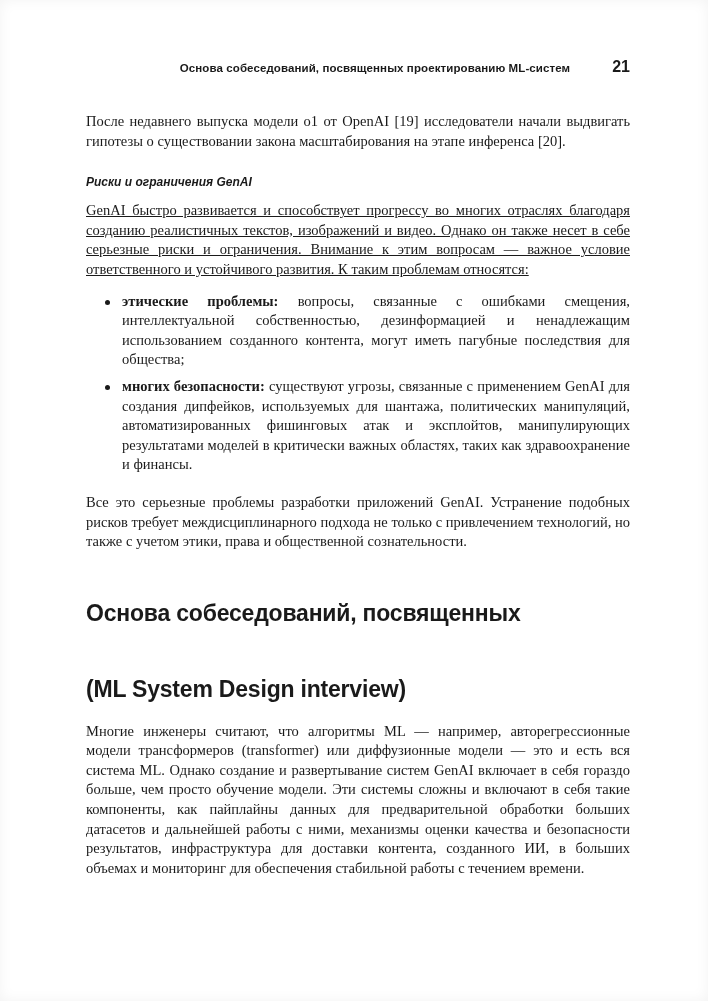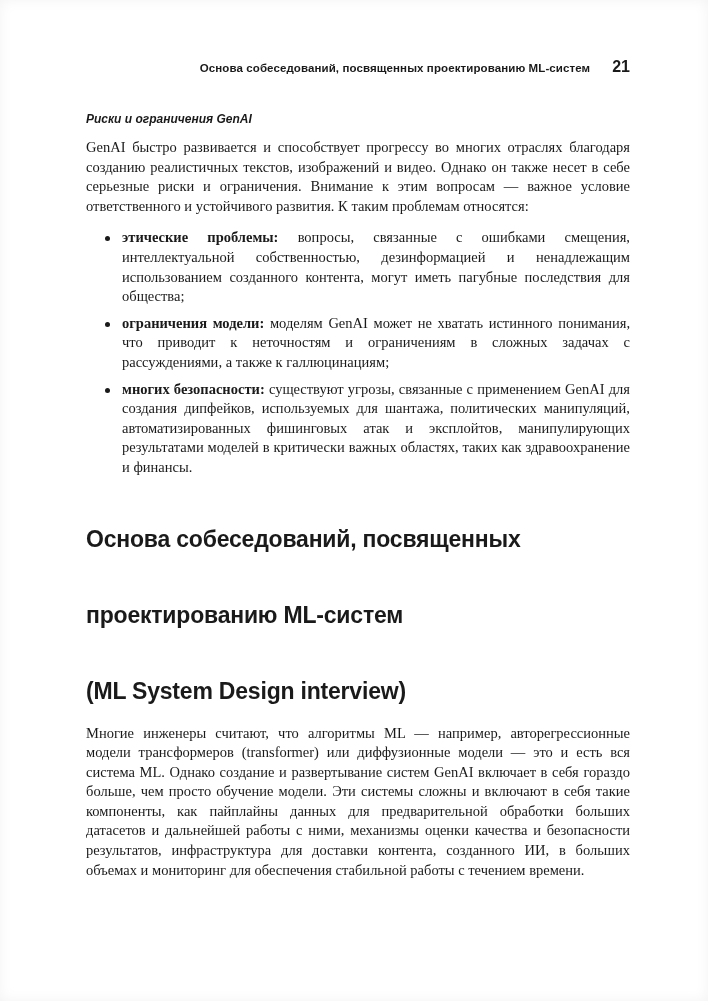--- a/index.html
+++ b/index.html
@@ -21,20 +21,21 @@
   }
 
   
   .running-head {
     display: flex;
     justify-content: flex-end;
     align-items: baseline;
     font-family: "Liberation Sans", "DejaVu Sans", sans-serif;
     font-weight: 700;
     margin-bottom: 36px;
+    gap: 20px;
   }
   .rh-title {
     font-size: 11.5px;
     letter-spacing: 0.1px;
   }
   .rh-page {
     font-size: 16px;
     margin-left: 22px;
   }
 
@@ -47,21 +48,21 @@
   }
 
   
   .sub-heading {
     font-family: "Liberation Sans", "DejaVu Sans", sans-serif;
     font-weight: 700;
     font-style: italic;
     font-size: 12px;
     margin: 24px 0 12px 0;
   }
-  .lead-par { margin-bottom: 12px; }
+  .lead-par { margin-bottom: 12px; text-decoration: underline; }
 
   
   .bullet-list {
     list-style: none;
     margin: 0 0 18px 0;
     padding: 0 0 0 19px;
   }
   .bullet-item {
     display: flex;
     align-items: flex-start;
@@ -97,45 +98,41 @@
 </head>
 <body>
 
 <div class="page">
 
   <header class="running-head">
     <span class="rh-title">Основа собеседований, посвященных проектированию ML-систем</span>
     <span class="rh-page">21</span>
   </header>
 
+  <p class="body-par">После недавнего выпуска модели o1 от OpenAI [19] исследователи начали выдвигать гипотезы о существовании закона масштабирования на этапе инференса [20].</p>
 
   <h3 class="sub-heading">Риски и ограничения GenAI</h3>
 
   <p class="body-par lead-par">GenAI быстро развивается и способствует прогрессу во многих отраслях благодаря созданию реалистичных текстов, изображений и видео. Однако он также несет в себе серьезные риски и ограничения. Внимание к этим вопросам — важное условие ответственного и устойчивого развития. К таким проблемам относятся:</p>
 
   <ul class="bullet-list">
     <li class="bullet-item">
       <span class="bullet-dot"></span>
       <span class="bullet-text"><b>этические проблемы:</b>
         <span>вопросы, связанные с ошибками смещения, интеллектуальной собственностью, дезинформацией и ненадлежащим использованием созданного контента, могут иметь пагубные последствия для общества;</span></span>
     </li>
     <li class="bullet-item">
       <span class="bullet-dot"></span>
-      <span class="bullet-text"><b>ограничения модели:</b>
-        <span>моделям GenAI может не хватать истинного понимания, что приводит к неточностям и ограничениям в сложных задачах с рассуждениями, а также к галлюцинациям;</span></span>
-    </li>
-    <li class="bullet-item">
-      <span class="bullet-dot"></span>
       <span class="bullet-text"><b>многих безопасности:</b>
         <span>существуют угрозы, связанные с применением GenAI для создания дипфейков, используемых для шантажа, политических манипуляций, автоматизированных фишинговых атак и эксплойтов, манипулирующих результатами моделей в критически важных областях, таких как здравоохранение и финансы.</span></span>
     </li>
   </ul>
 
+  <p class="body-par">Все это серьезные проблемы разработки приложений GenAI. Устранение подобных рисков требует междисциплинарного подхода не только с привлечением технологий, но также с учетом этики, права и общественной сознательности.</p>
 
   <h1 class="chapter-heading">
     <span class="line">Основа собеседований, посвященных</span>
-    <span class="line">проектированию ML-систем</span>
     <span class="line">(ML System Design interview)</span>
   </h1>
 
   <p class="body-par">Многие инженеры считают, что алгоритмы ML — например, авторегрессионные модели трансформеров (transformer) или диффузионные модели — это и есть вся система ML. Однако создание и развертывание систем GenAI включает в себя гораздо больше, чем просто обучение модели. Эти системы сложны и включают в себя такие компоненты, как пайплайны данных для предварительной обработки больших датасетов и дальнейшей работы с ними, механизмы оценки качества и безопасности результатов, инфраструктура для доставки контента, созданного ИИ, в больших объемах и мониторинг для обеспечения стабильной работы с течением времени.</p>
 
 </div>
 
 </body></html>

